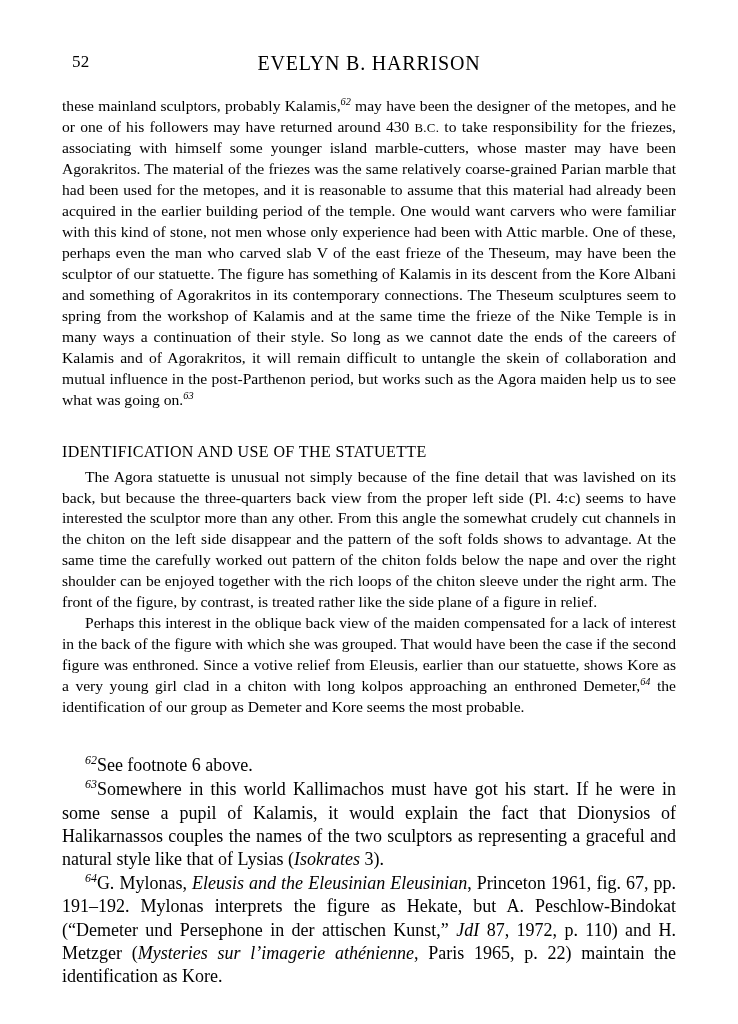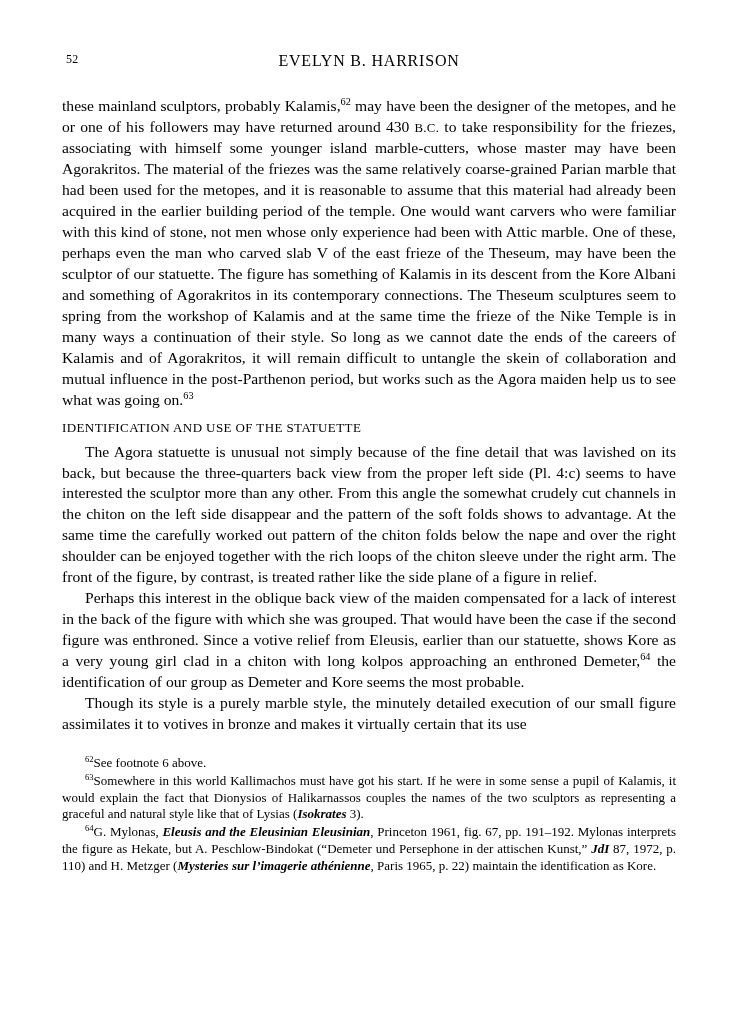--- a/index.html
+++ b/index.html
@@ -22,62 +22,63 @@
     padding: 52px 62px 40px 62px;
     position: relative;
   }
   .running-head {
     position: relative;
     height: 26px;
     margin-bottom: 18px;
   }
   .folio {
     position: absolute;
-    left: 4px;
+    left: 10px;
     top: 0;
-    font-size: 12px;
+    font-size: 17px;
     letter-spacing: 0.2px;
   }
   .head-title {
     text-align: center;
-    font-size: 16px;
+    font-size: 20px;
     letter-spacing: 0.8px;
   }
   p.body-par {
     font-size: 15.6px;
     line-height: 1.345;
     text-align: justify;
     margin: 0 0 0 0;
     text-indent: 0;
     hyphens: none;
   }
   p.indent {
     text-indent: 23px;
   }
   .section-head {
-    font-size: 13px;
+    font-size: 16px;
     letter-spacing: 0.4px;
-    margin: 9px 0 6px 0;
+    margin: 32px 0 6px 0;
   }
   .smallcaps-head {
     font-variant: small-caps;
   }
   .sc {
     font-size: 0.82em;
     letter-spacing: 0.3px;
   }
   sup {
     font-size: 0.66em;
     vertical-align: super;
     line-height: 0;
+    font-style: italic;
   }
-  em { font-style: italic; font-weight: bold; }
+  em { font-style: italic; }
   .notes {
-    margin-top: 20px;
-    font-size: 13px;
+    margin-top: 36px;
+    font-size: 18px;
     line-height: 1.29;
     text-align: justify;
   }
   .notes p {
     margin: 0 0 1px 0;
     text-indent: 23px;
   }
 </style>
 </head>
 <body>
@@ -91,21 +92,20 @@
 
   <div>
     <p class="body-par">these mainland sculptors, probably Kalamis,<sup>62</sup> may have been the designer of the metopes, and he or one of his followers may have returned around 430 <span class="sc">B.C.</span> to take responsibility for the friezes, associating with himself some younger island marble-cutters, whose master may have been Agorakritos. The material of the friezes was the same relatively coarse-grained Parian marble that had been used for the metopes, and it is reasonable to assume that this material had already been acquired in the earlier building period of the temple. One would want carvers who were familiar with this kind of stone, not men whose only experience had been with Attic marble. One of these, perhaps even the man who carved slab V of the east frieze of the Theseum, may have been the sculptor of our statuette. The figure has something of Kalamis in its descent from the Kore Albani and something of Agorakritos in its contemporary connections. The Theseum sculptures seem to spring from the workshop of Kalamis and at the same time the frieze of the Nike Temple is in many ways a continuation of their style. So long as we cannot date the ends of the careers of Kalamis and of Agorakritos, it will remain difficult to untangle the skein of collaboration and mutual influence in the post-Parthenon period, but works such as the Agora maiden help us to see what was going on.<sup>63</sup></p>
 
     <div class="section-head">
       <span class="smallcaps-head">IDENTIFICATION AND USE OF THE STATUETTE</span>
     </div>
 
     <p class="body-par indent">The Agora statuette is unusual not simply because of the fine detail that was lavished on its back, but because the three-quarters back view from the proper left side (Pl. 4:c) seems to have interested the sculptor more than any other. From this angle the somewhat crudely cut channels in the chiton on the left side disappear and the pattern of the soft folds shows to advantage. At the same time the carefully worked out pattern of the chiton folds below the nape and over the right shoulder can be enjoyed together with the rich loops of the chiton sleeve under the right arm. The front of the figure, by contrast, is treated rather like the side plane of a figure in relief.</p>
     <p class="body-par indent">Perhaps this interest in the oblique back view of the maiden compensated for a lack of interest in the back of the figure with which she was grouped. That would have been the case if the second figure was enthroned. Since a votive relief from Eleusis, earlier than our statuette, shows Kore as a very young girl clad in a chiton with long kolpos approaching an enthroned Demeter,<sup>64</sup> the identification of our group as Demeter and Kore seems the most probable.</p>
-    <p class="body-par indent">Though its style is a purely marble style, the minutely detailed execution of our small figure assimilates it to votives in bronze and makes it virtually certain that its use</p>
   </div>
 
   <div class="notes">
     <p><sup>62</sup>See footnote 6 above.</p>
     <p><sup>63</sup>Somewhere in this world Kallimachos must have got his start. If he were in some sense a pupil of Kalamis, it would explain the fact that Dionysios of Halikarnassos couples the names of the two sculptors as representing a graceful and natural style like that of Lysias (<em>Isokrates</em> 3).</p>
     <p><sup>64</sup>G. Mylonas, <em>Eleusis and the Eleusinian Eleusinian</em>, Princeton 1961, fig. 67, pp. 191–192. Mylonas interprets the figure as Hekate, but A. Peschlow-Bindokat (“Demeter und Persephone in der attischen Kunst,” <em>JdI</em> 87, 1972, p. 110) and H. Metzger (<em>Mysteries sur l’imagerie athénienne</em>, Paris 1965, p. 22) maintain the identification as Kore.</p>
   </div>
 
 </div>
 

